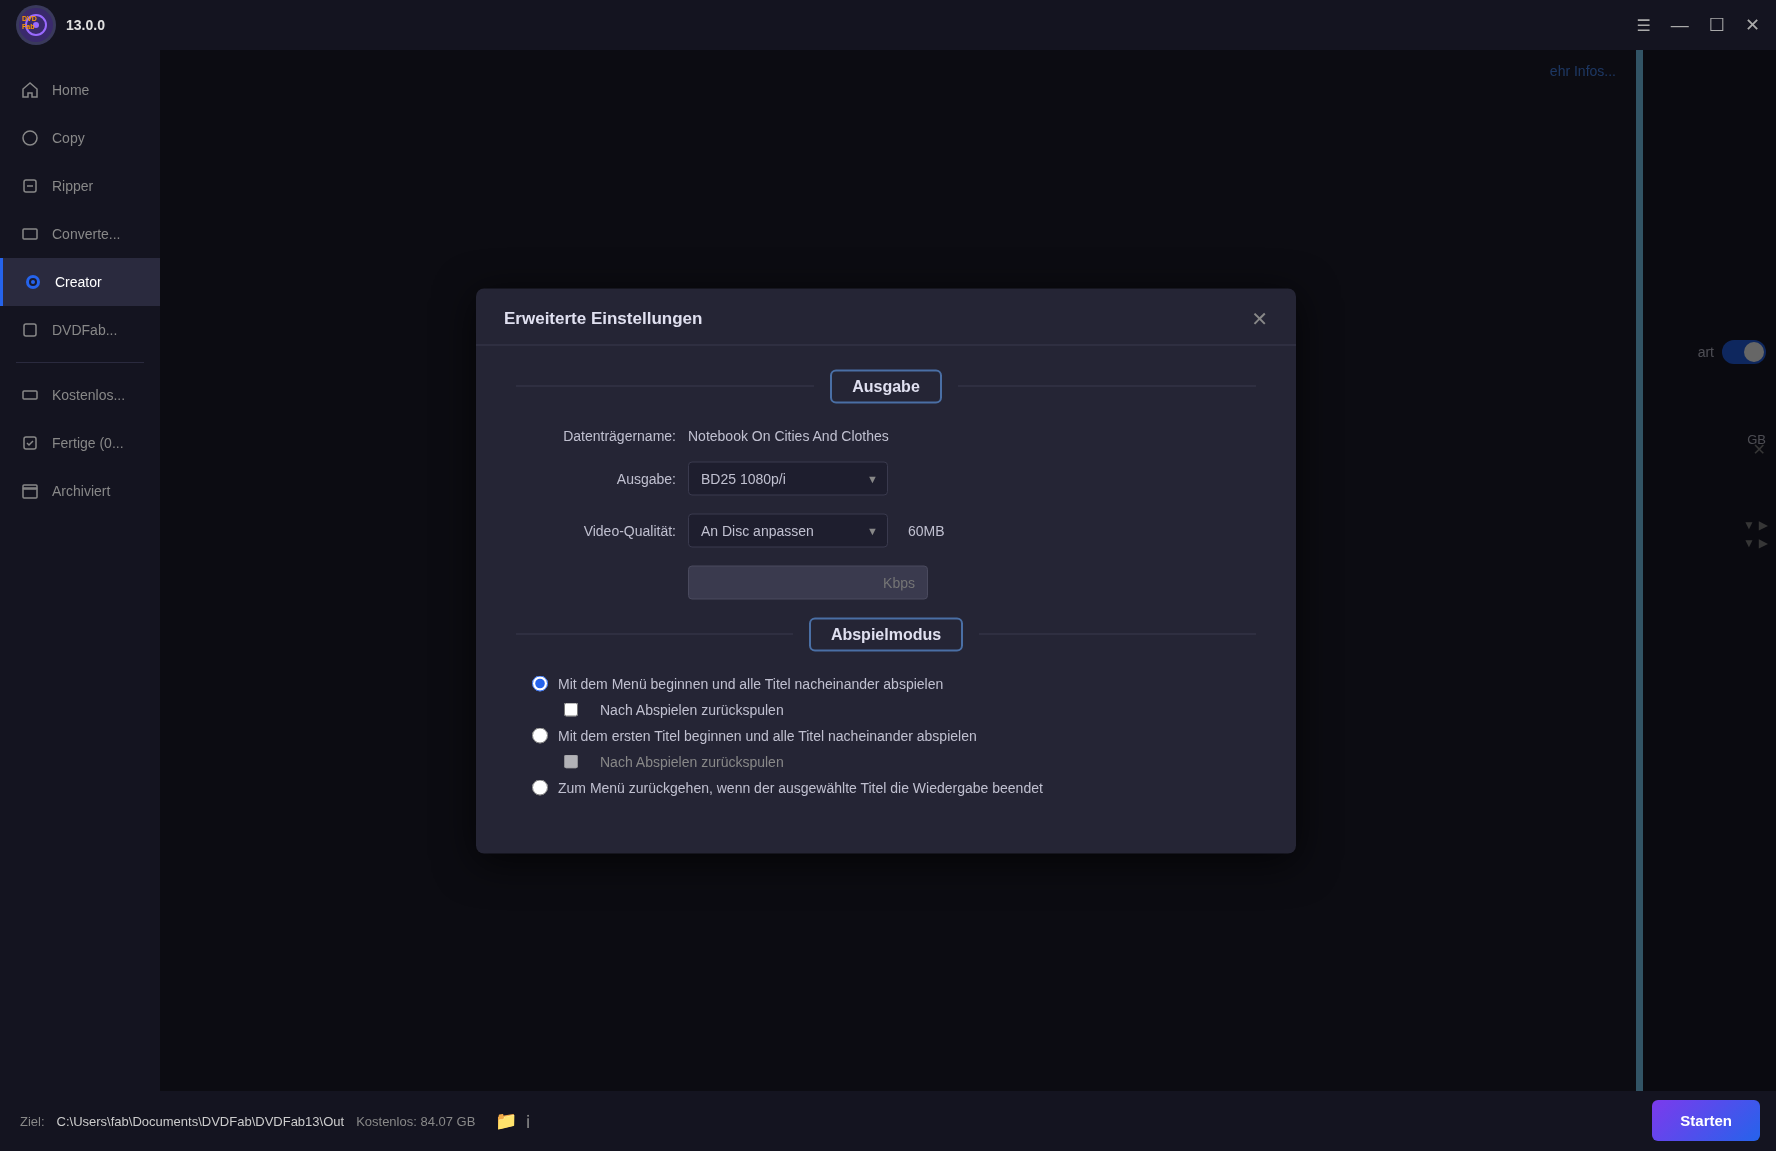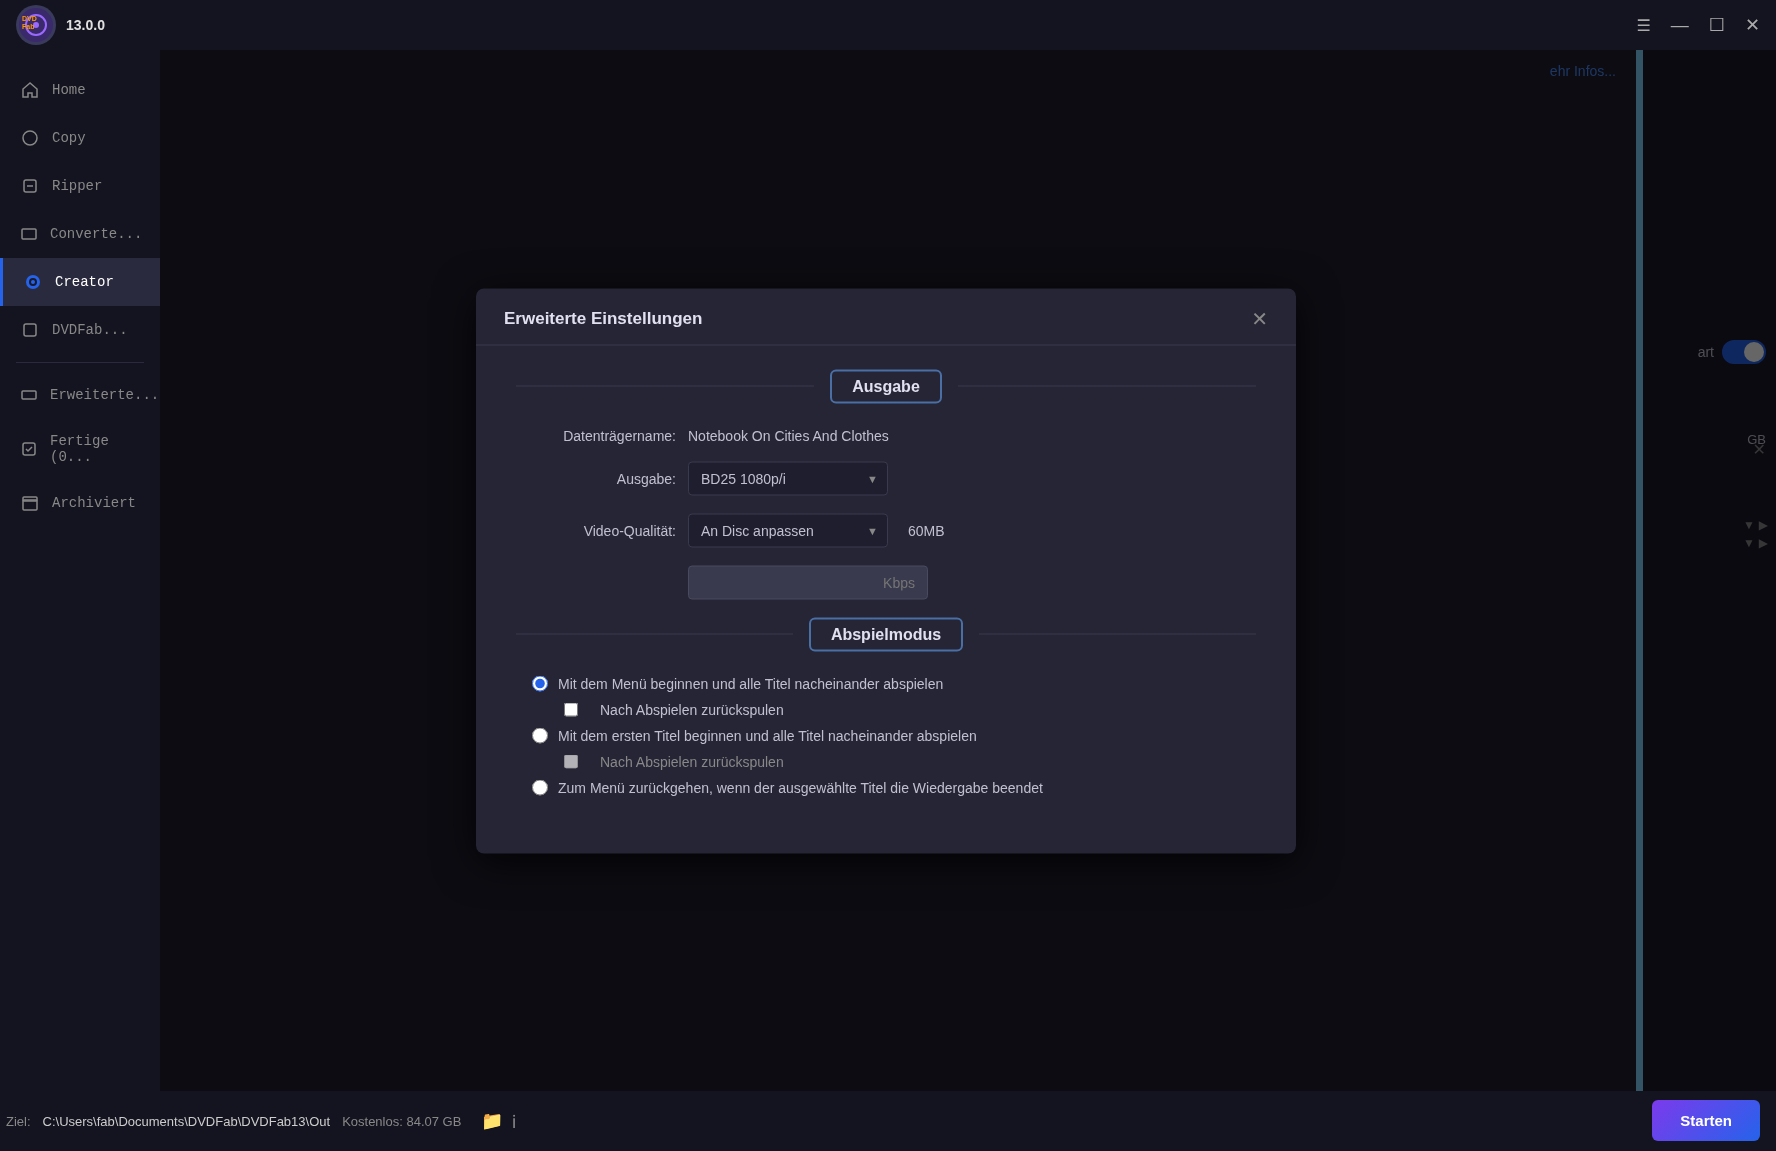--- a/index.html
+++ b/index.html
@@ -80,21 +80,20 @@
     }
     .sidebar-item {
       display: flex;
       align-items: center;
       gap: 12px;
       padding: 14px 20px;
       color: #888;
       font-size: 14px;
       cursor: pointer;
       position: relative;
-      font-family: Liberation Mono, monospace;
     }
     .sidebar-item.active {
       color: #fff;
       background: #2a2a3e;
     }
     .sidebar-item.active::left {
       content: '';
     }
     .sidebar-item .icon {
       width: 20px;
@@ -110,21 +109,21 @@
     }
 
     
     .bottom-bar {
       position: absolute;
       bottom: 0; left: 0; right: 0;
       height: 60px;
       background: #141420;
       display: flex;
       align-items: center;
-      padding: 0 6px;
+      padding: 0 20px;
       z-index: 5;
       gap: 12px;
     }
     .bottom-label {
       color: #888;
       font-size: 13px;
     }
     .bottom-path {
       color: #ccc;
       font-size: 13px;
@@ -469,21 +468,21 @@
   </div>
 
   <div class="sidebar-divider"></div>
 
   <div class="sidebar-item">
     <span class="icon">
       <svg width="18" height="18" viewBox="0 0 18 18">
           <rect x="2" y="5" width="14" height="8" rx="1" fill="none" stroke="#888" stroke-width="1.5"></rect>
         </svg>
     </span>
-    <span>Erweiterte...</span>
+    <span>Kostenlos...</span>
   </div>
   <div class="sidebar-item">
     <span class="icon">
       <svg width="18" height="18" viewBox="0 0 18 18">
           <rect x="3" y="3" width="12" height="12" rx="2" fill="none" stroke="#888" stroke-width="1.5"></rect>
           <path d="M6 9l2 2 4-4" stroke="#888" stroke-width="1.5" fill="none"></path>
         </svg>
     </span>
     <span>Fertige (0...</span>
   </div>

